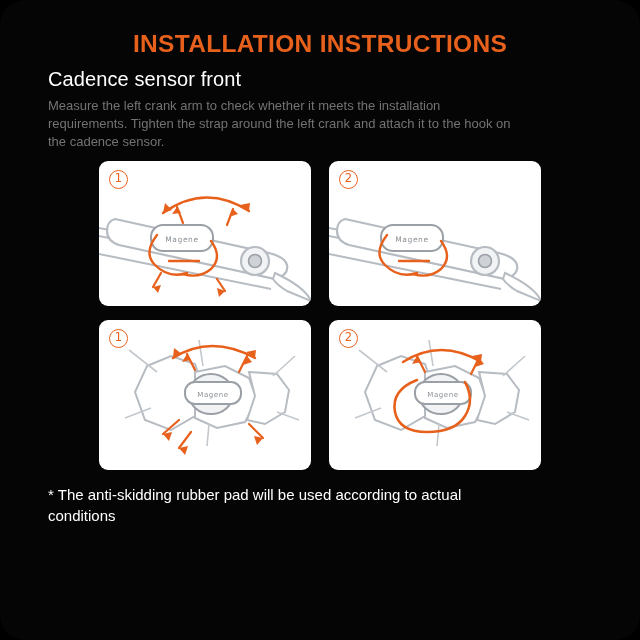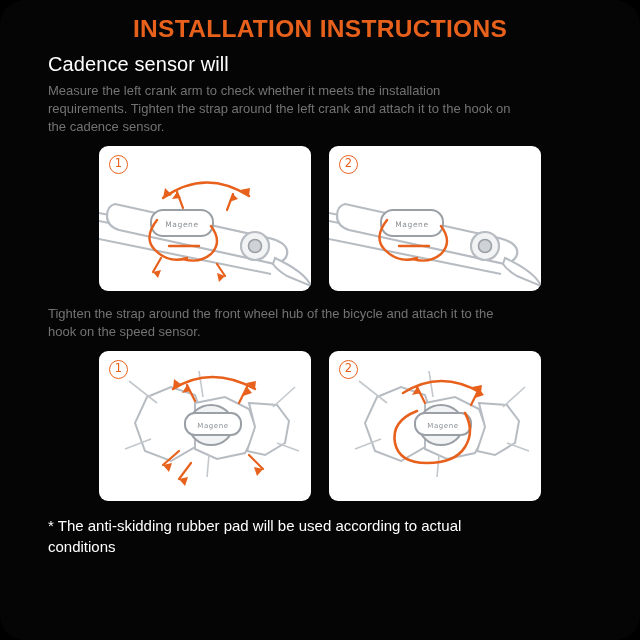--- a/index.html
+++ b/index.html
@@ -13,21 +13,21 @@
     overflow: hidden;
     font-family: "Liberation Sans", sans-serif;
     color: #ffffff;
   }
   .page {
     position: relative;
     width: 640px;
     height: 640px;
     background: #050505;
     box-sizing: border-box;
-    padding: 14px 46px 0 46px;
+    padding: 29px 46px 0 46px;
     border-radius: 25px;
   }
 
   
   .title {
     color: #e8611c;
     font-size: 24.5px;
     font-weight: bold;
     letter-spacing: 0.3px;
     text-align: center;
@@ -102,21 +102,21 @@
   }
 </style>
 </head>
 <body>
 
 <div class="page">
 
   <div class="title">INSTALLATION INSTRUCTIONS</div>
 
   <div>
-    <div class="section-heading">Cadence sensor will</div>
+    <div class="section-heading">Cadence sensor front</div>
     <div class="section-body">Measure the left crank arm to check whether it meets the installation requirements. Tighten the strap around the left crank and attach it to the hook on the cadence sensor.</div>
 
     <div class="figure-row">
 
       <div class="figure-card">
         <div class="badge">1</div>
         <svg class="fig-svg" viewBox="0 0 212 145">
 
           <g stroke="#b6bcc2" stroke-width="2.1" fill="none">
             <line x1="-5" y1="74" x2="175" y2="110"></line>
@@ -174,21 +174,20 @@
           <path d="M58 74 Q44 92 56 104 Q70 118 88 112" fill="none" stroke="#e8611c" stroke-width="2.4" stroke-linecap="round"></path>
           <path d="M112 80 Q124 96 112 108 Q100 118 84 113" fill="none" stroke="#e8611c" stroke-width="2.4" stroke-linecap="round"></path>
           <path d="M70 100 L100 100" stroke="#e8611c" stroke-width="2.4" stroke-linecap="round"></path>
         </svg>
       </div>
 
     </div>
   </div>
 
   <div>
-    <div class="section-body">Tighten the strap around the front wheel hub of the bicycle and attach it to the hook on the speed sensor.</div>
 
     <div class="figure-row">
 
       <div class="figure-card tall">
         <div class="badge">1</div>
         <svg class="fig-svg" viewBox="0 0 212 150">
 
           <g fill="#ffffff" stroke="#b6bcc2" stroke-width="2">
             <path d="M48 46 L72 36 L96 44 L104 68 L96 96 L72 110 L46 100 L36 72 Z"></path>
             <path d="M96 52 L126 46 L150 58 L158 80 L146 102 L118 108 L96 98 Z"></path>

